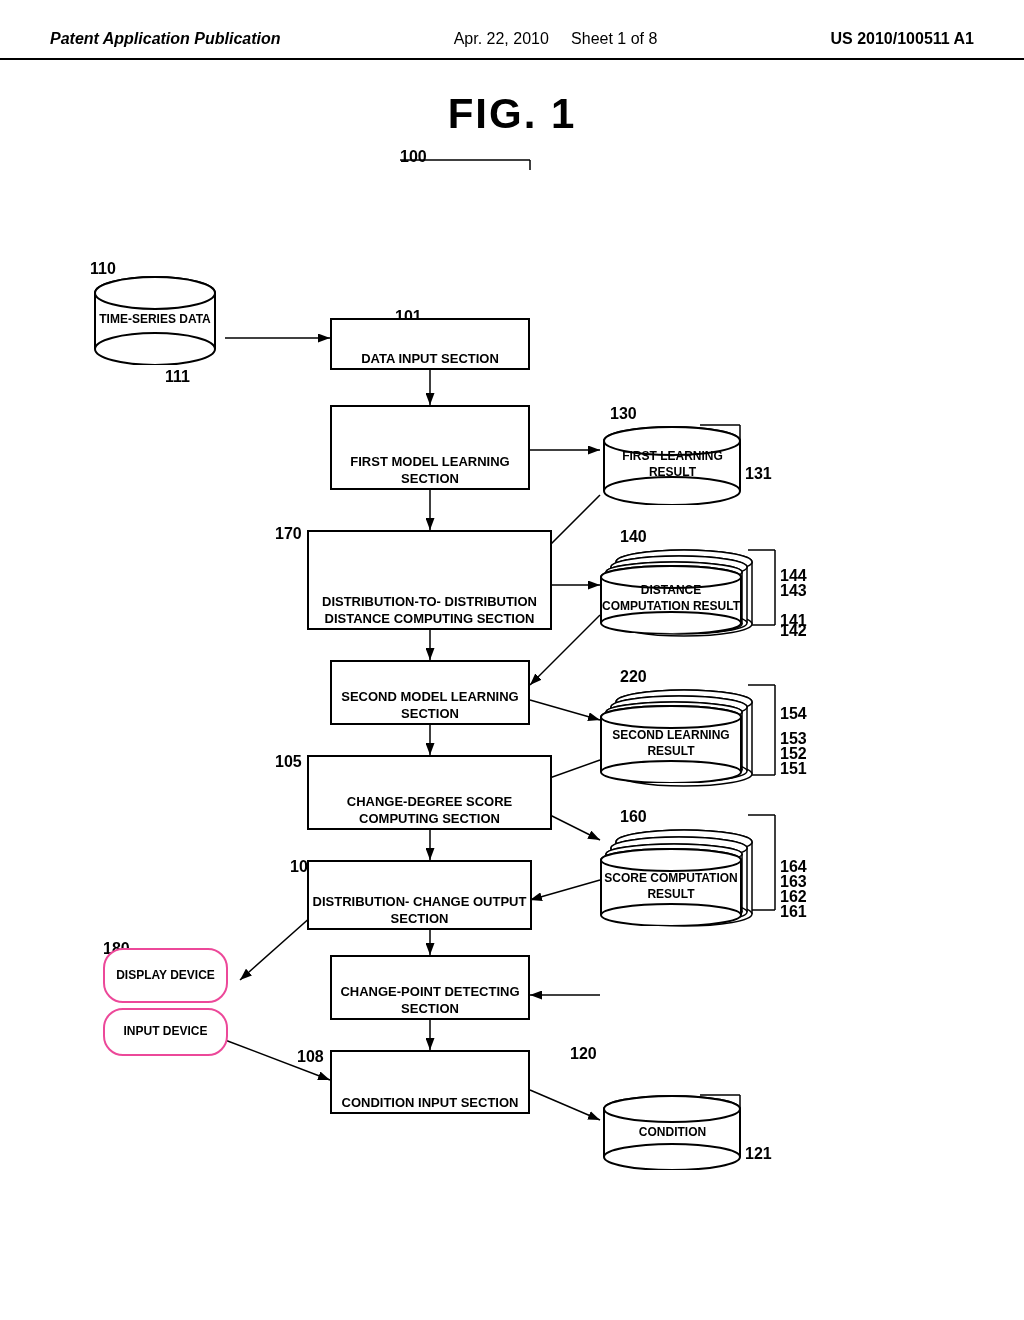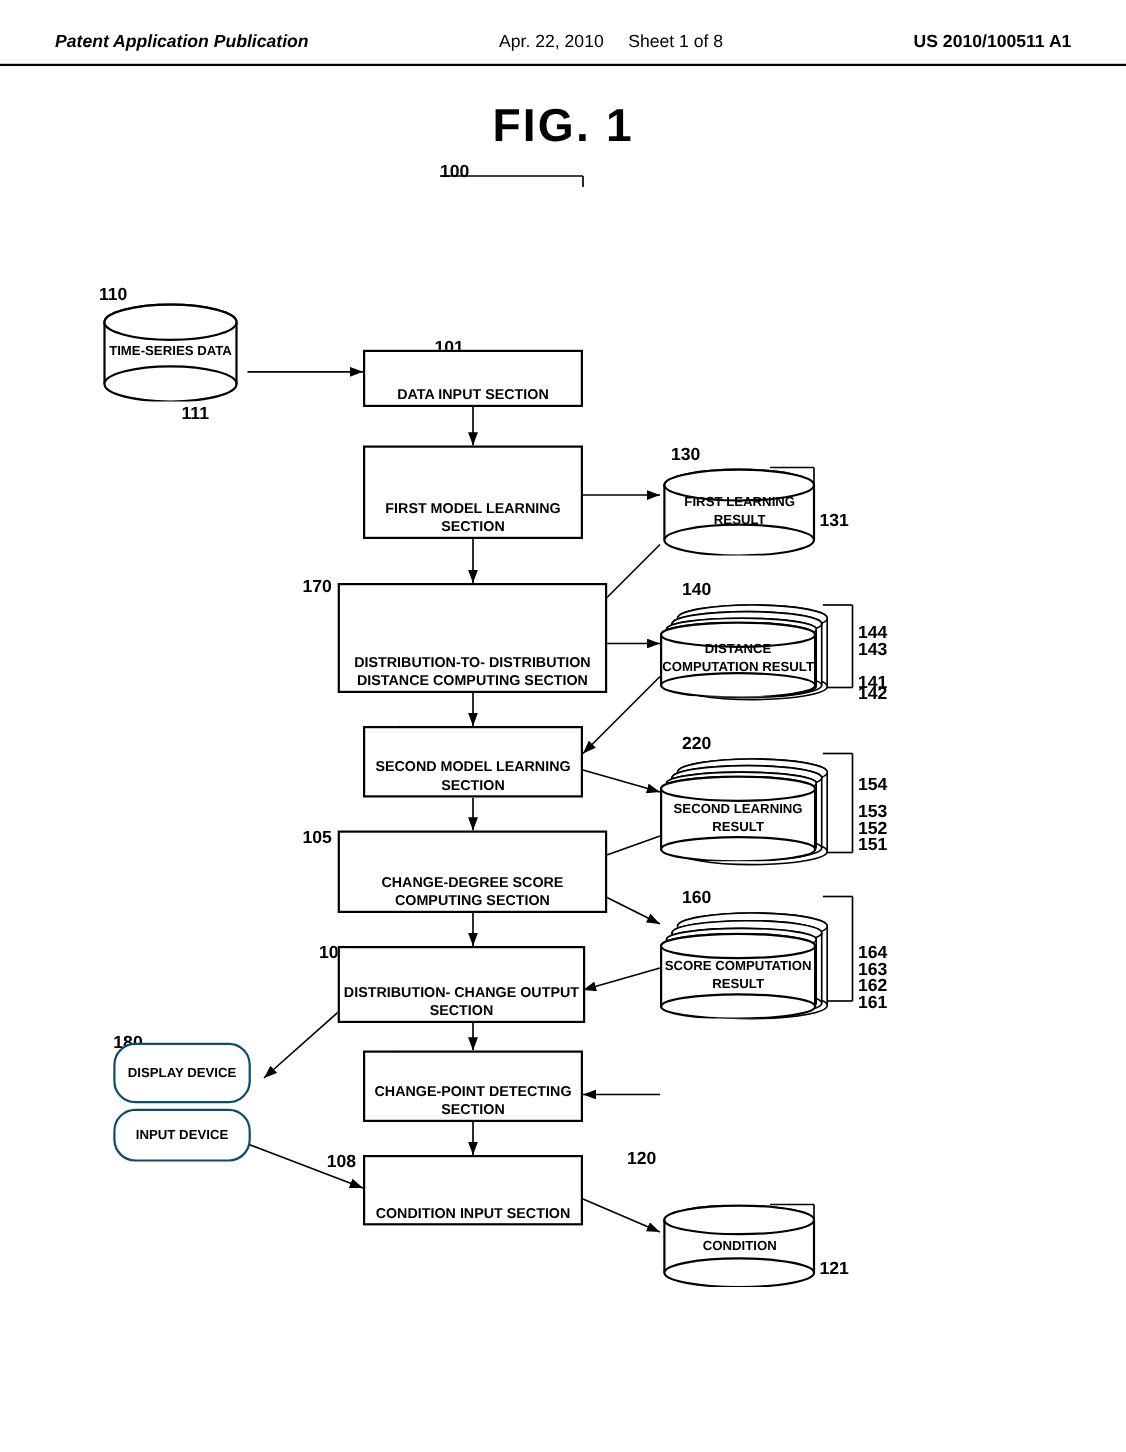--- a/index.html
+++ b/index.html
@@ -113,21 +113,21 @@
       position: absolute;
       top: 0; left: 0;
       width: 100%;
       height: 100%;
       pointer-events: none;
     }
 
     
     .rounded-box {
       position: absolute;
-      border: 2px solid #0c4a6e;
+      border: 2px solid #ec4899;
       border-radius: 20px;
       background: #fff;
       display: flex;
       align-items: center;
       justify-content: center;
       text-align: center;
       font-size: 12px;
       font-weight: bold;
       line-height: 1.3;
     }

